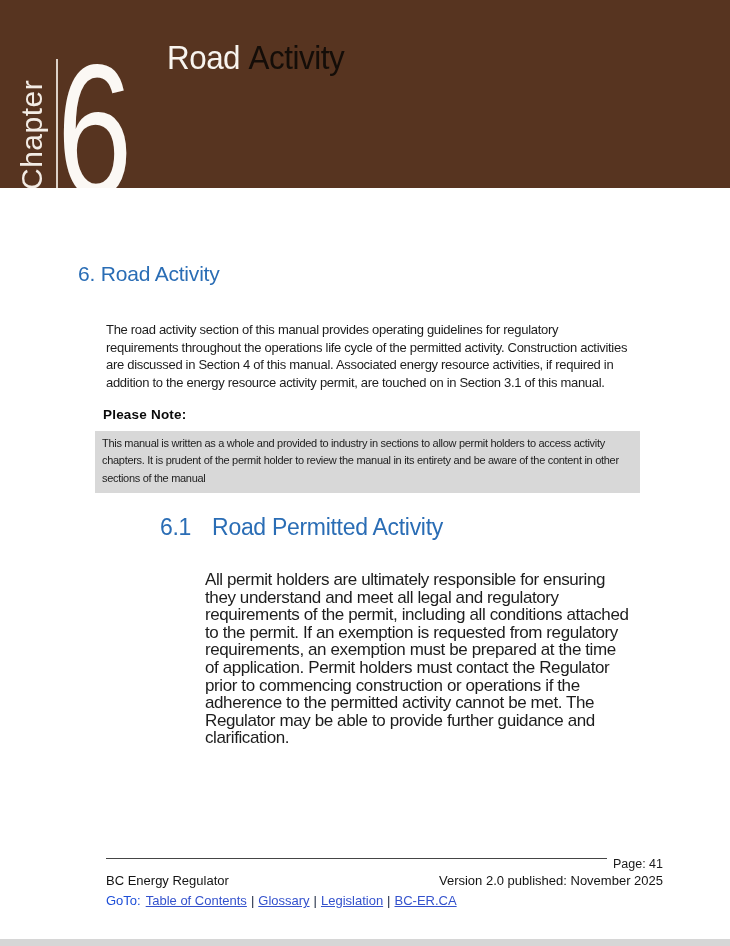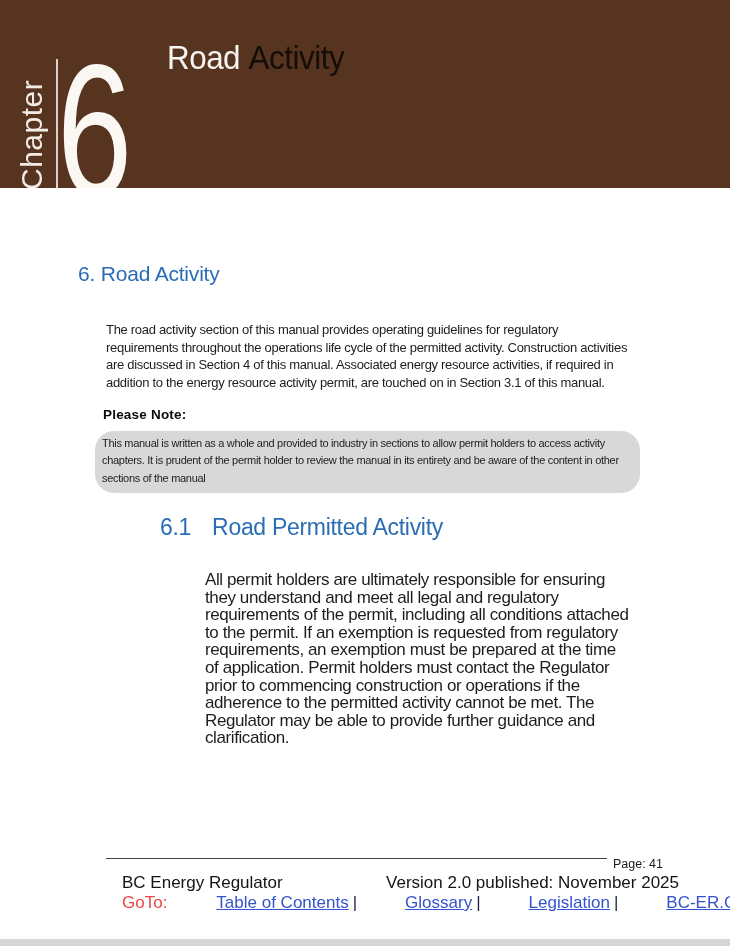--- a/index.html
+++ b/index.html
@@ -36,36 +36,36 @@
   .banner-title .secondary{color:#140d08;}
 
   
   .h1{position:absolute;left:78px;top:262px;font-size:21px;font-weight:400;color:var(--heading-blue);letter-spacing:-.2px;white-space:nowrap;}
   .intro{position:absolute;left:106px;top:321px;width:526px;font-size:13px;line-height:17.6px;letter-spacing:-.3px;color:#1d1d1d;}
   .note-head{position:absolute;left:103px;top:407px;font-size:13.5px;font-weight:700;color:#0a0a0a;letter-spacing:.2px;}
   .note-box{
     position:absolute;left:95px;top:431px;width:525px;
     background:var(--note-background);
     padding:4px 13px 6px 7px;
-    font-size:11px;line-height:17.4px;letter-spacing:-.3px;color:#1d1d1d;border-radius:19px;
+    font-size:11px;line-height:17.4px;letter-spacing:-.3px;color:#1d1d1d;
   }
   .h2{position:absolute;left:140px;top:514px;font-size:23px;font-weight:400;color:var(--heading-blue);letter-spacing:-.3px;white-space:nowrap;}
   .h2 .h2-num{margin-right:21px;margin-left:20px;}
   .sub-para{position:absolute;left:205px;top:571px;width:424px;font-size:17px;line-height:17.6px;letter-spacing:-.4px;color:#1d1d1d;}
 
   
   .footer-rule-row{position:absolute;left:106px;top:857px;width:557px;display:flex;gap:6px;}
   .footer-rule-row .rule{flex:1;height:0;border-top:1.4px solid #454545;margin-top:1px;}
   .page-label{font-size:12.5px;color:#1a1a1a;white-space:nowrap;}
-  .footer-row{position:absolute;left:122px;width:557px;display:flex;justify-content:space-between;align-items:baseline;font-size:17px;color:#141414;}
+  .footer-row{position:absolute;left:106px;width:557px;display:flex;justify-content:space-between;align-items:baseline;font-size:13px;color:#141414;}
   .footer-row.r1{top:873px;}
   .footer-row.r2{top:893px;}
   .goto-wrap{white-space:nowrap;}
-  .goto-label{margin-right:5px;color:#ef4444;}
-  .goto-wrap a{color:var(--link-blue);text-decoration:underline;cursor:pointer;margin-left:44px;}
+  .goto-label{margin-right:5px;color:#1d4ed8;}
+  .goto-wrap a{color:var(--link-blue);text-decoration:underline;cursor:pointer;}
   .sep{margin:0 4px;color:#17233d;}
 
   .bottom-strip{position:absolute;left:0;bottom:0;width:730px;height:7px;background:#d6d6d6;}
 </style>
 </head>
 <body>
 
 <div class="page">
 
   <header class="banner">

